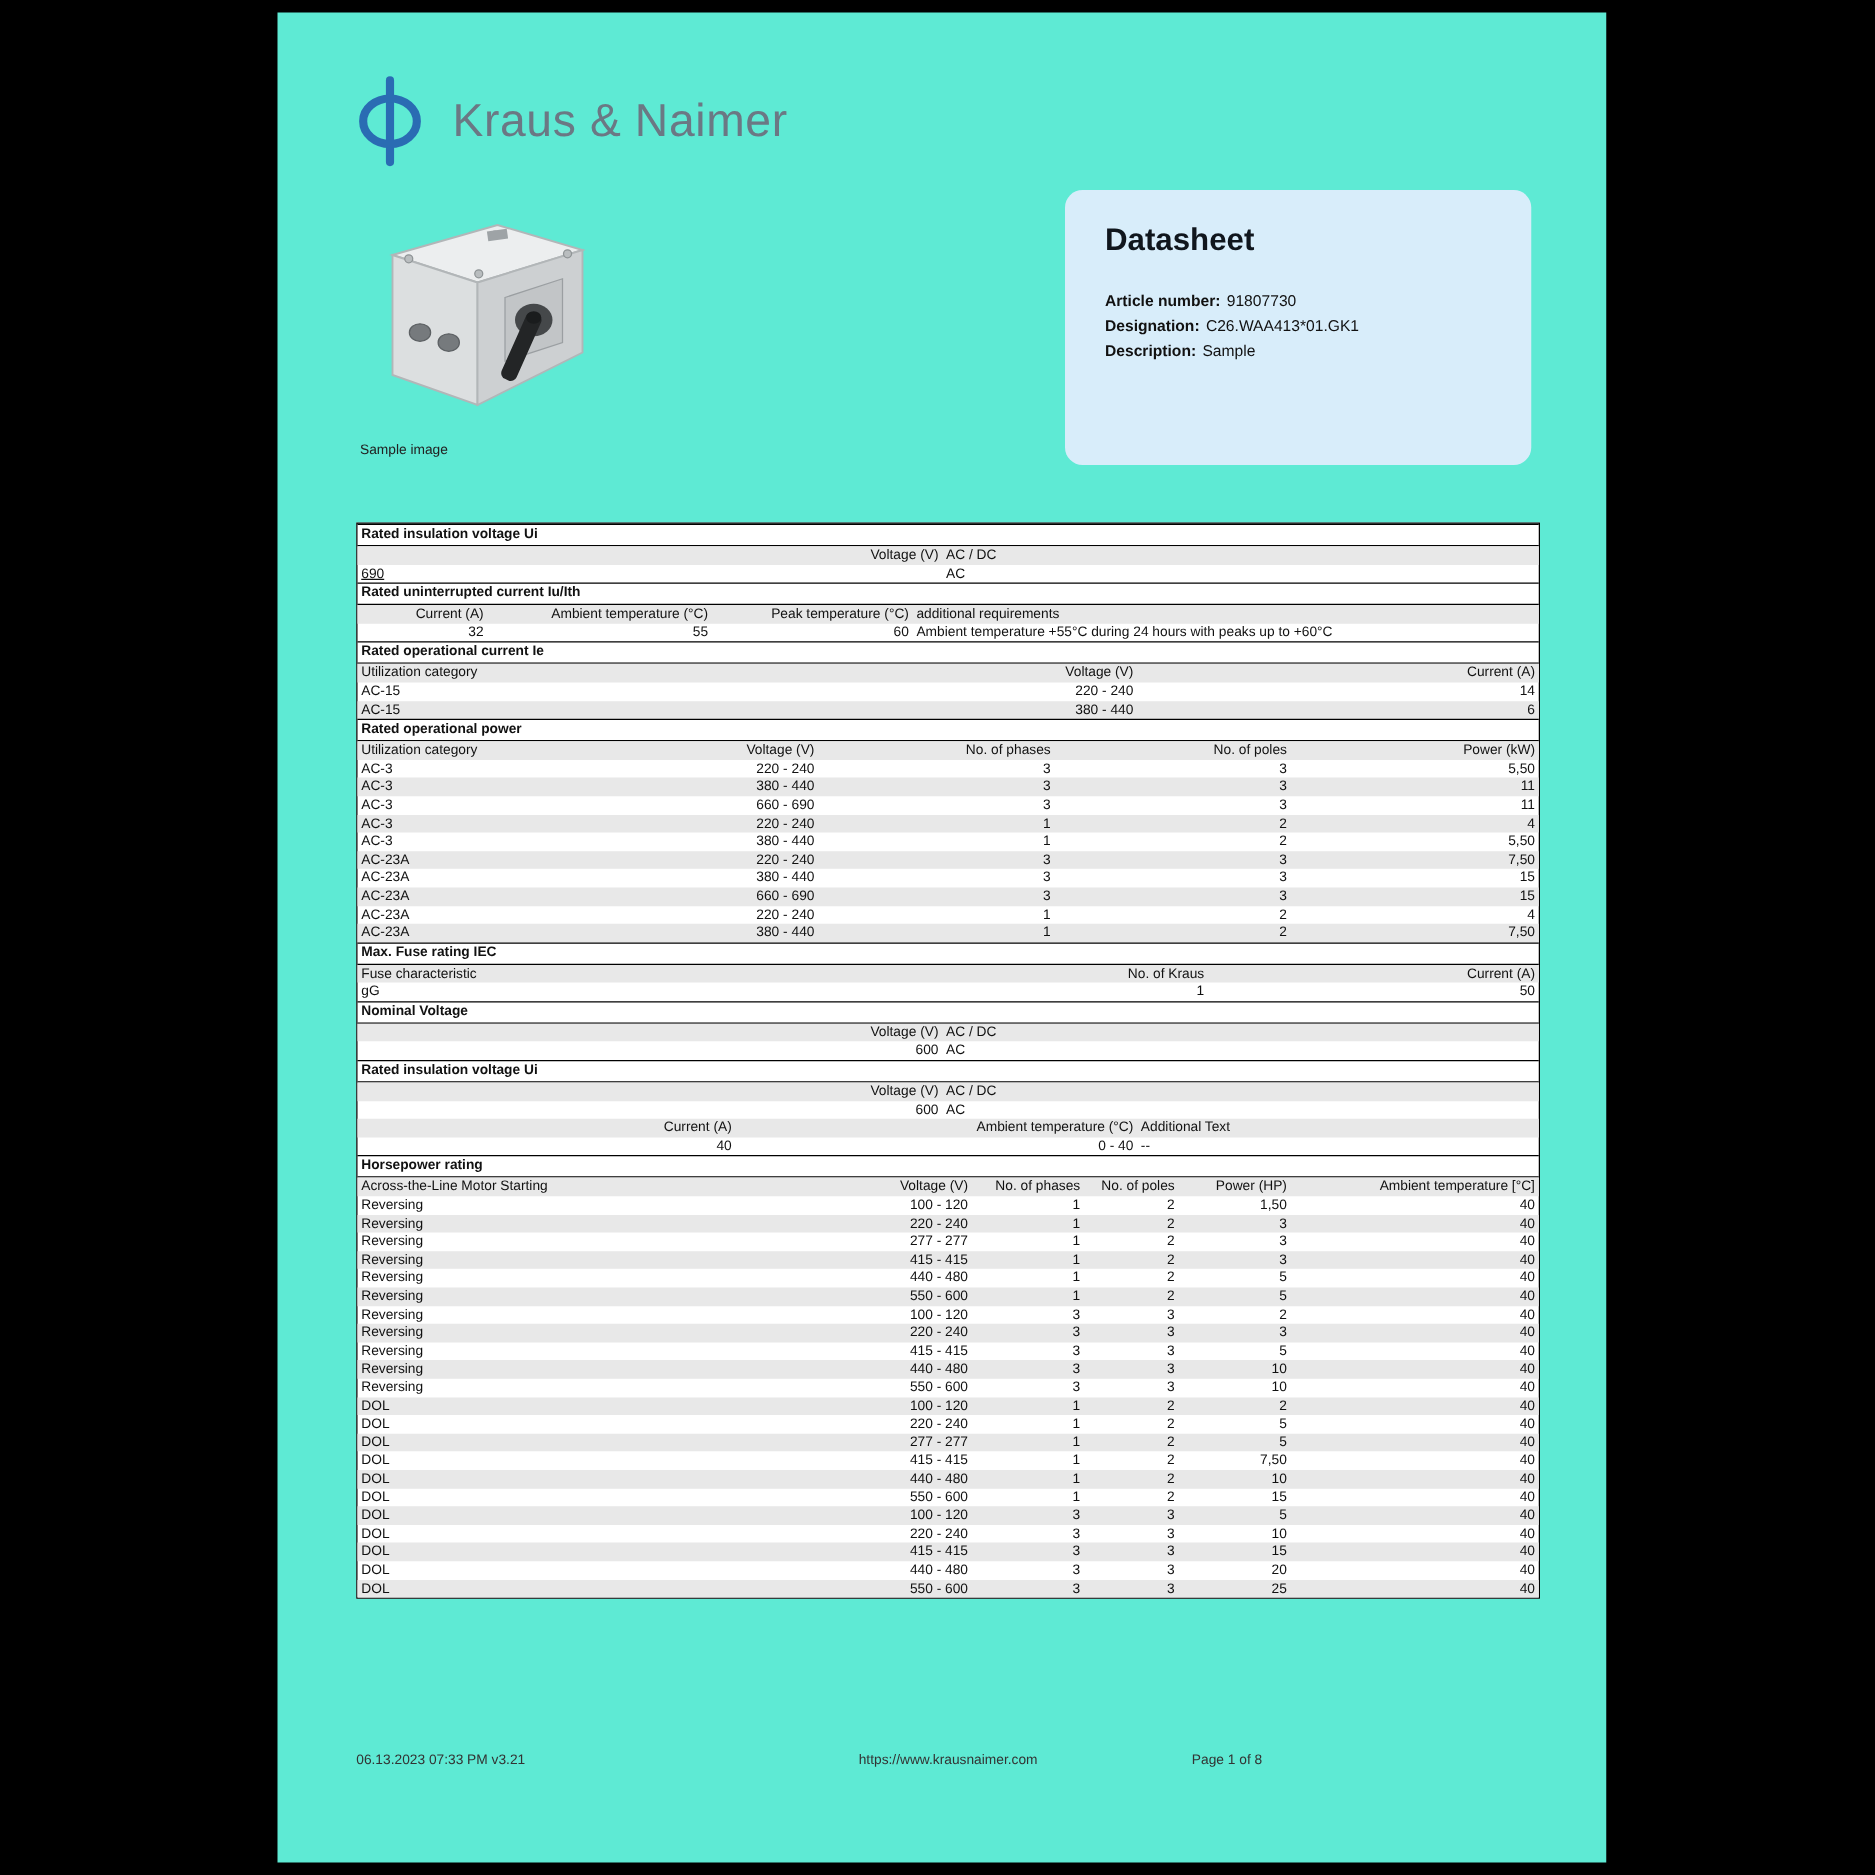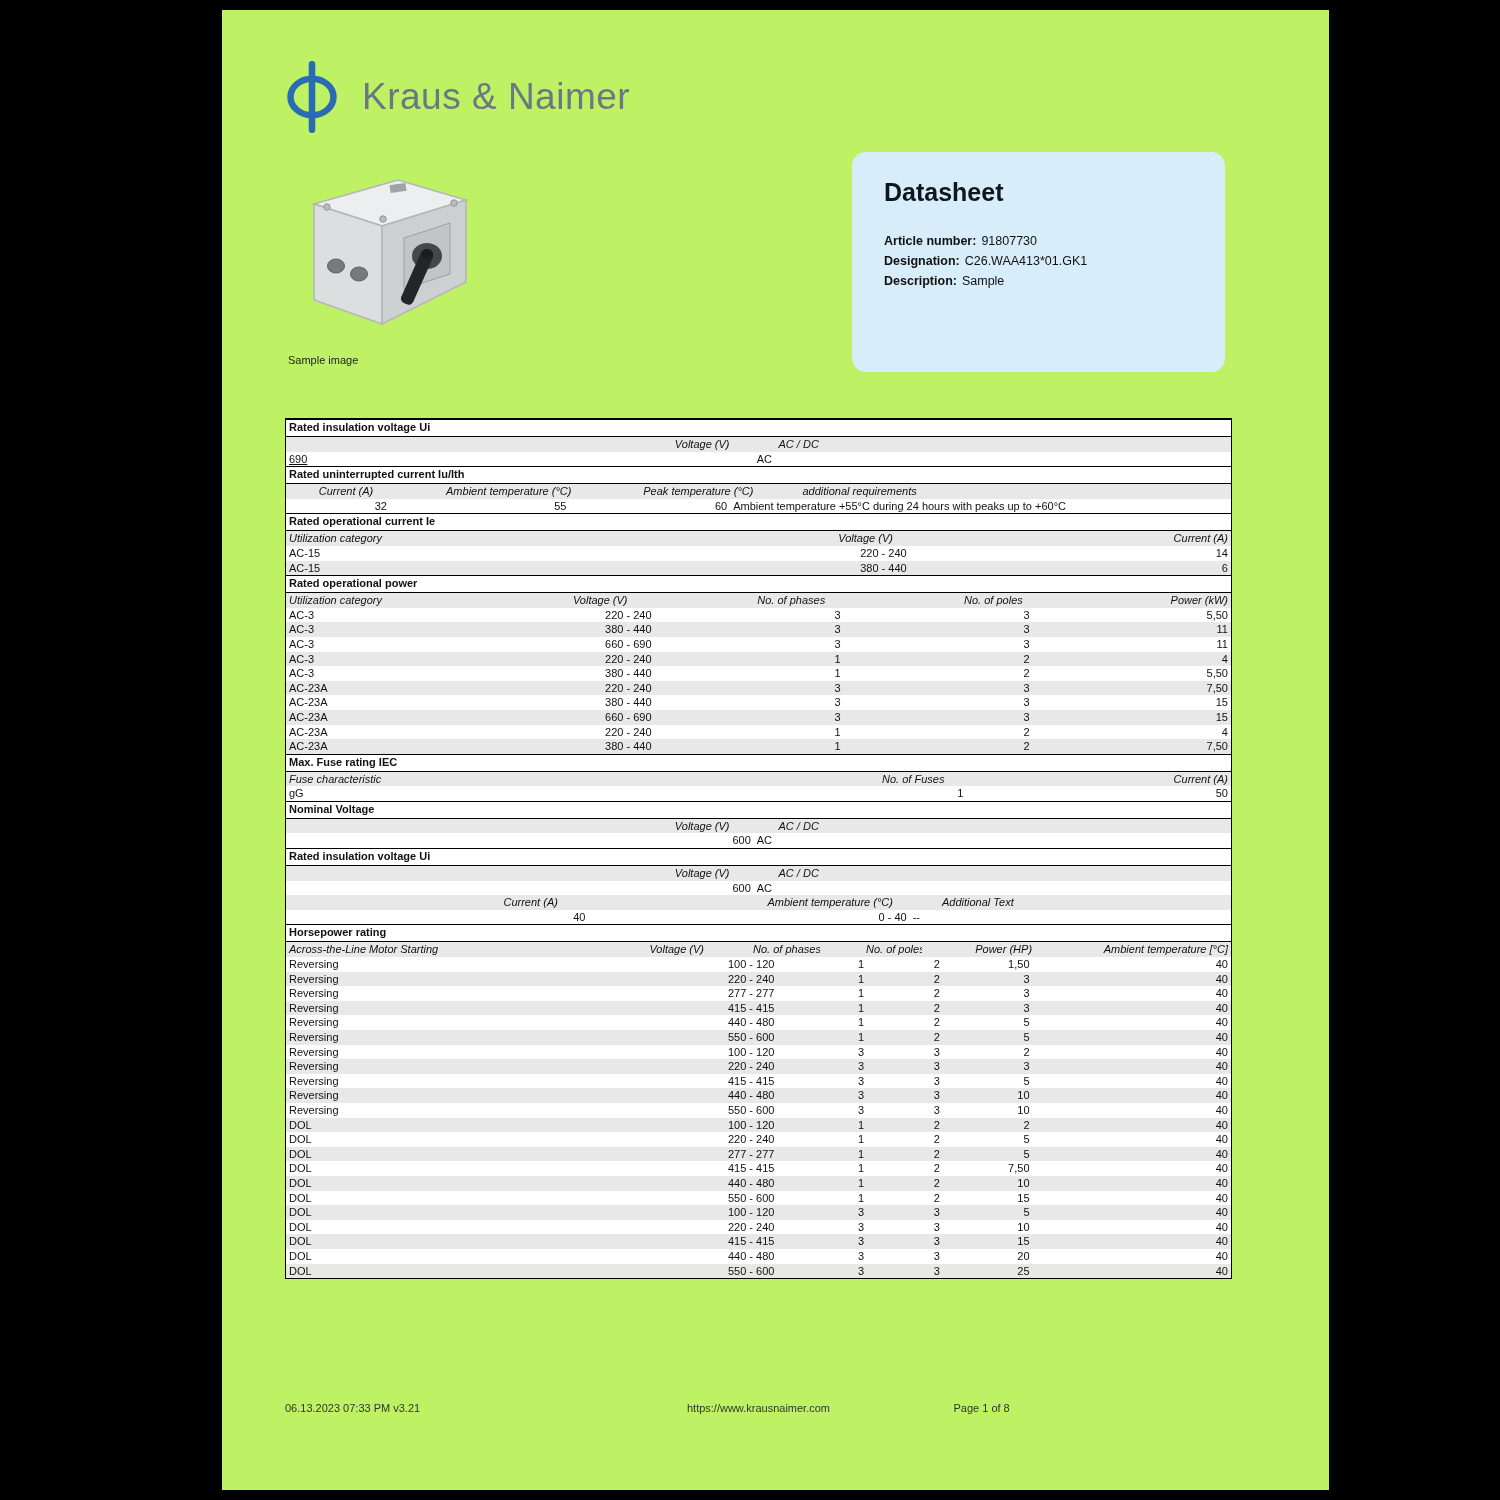--- a/index.html
+++ b/index.html
@@ -2,21 +2,21 @@
 <html><head>
 <meta charset="utf-8">
 <style>
   html,body{margin:0;padding:0;}
   body{
     width:1500px;height:1500px;position:relative;background:#000;
     font-family:"Liberation Sans","DejaVu Sans",sans-serif;overflow:hidden;
   }
   .page{
     position:absolute;left:222px;top:10px;width:1063px;height:1480px;
-    background:#bef264;color:#111;padding-left:44px;
+    background:#5eead4;color:#111;
   }
   
   .logo{position:absolute;left:62px;top:48px;height:78px;display:flex;align-items:center;}
   .logo-glyph{width:56px;height:74px;margin-right:22px;}
   .logo-text{font-size:37px;color:#6b7884;letter-spacing:.5px;white-space:nowrap;}
   
   .product{position:absolute;left:64px;top:152px;width:196px;height:192px;}
   .sample-label{position:absolute;left:66px;top:344px;font-size:11px;color:#222;}
   
   .ds-box{
@@ -27,21 +27,21 @@
   .ds-field{font-size:12.5px;line-height:20px;color:#111;}
   .ds-label{font-weight:bold;margin-right:5px;}
   
   .spec{
     position:absolute;left:63px;top:408px;width:947px;
     border:1px solid #000;box-sizing:border-box;background:#fff;
   }
   .trow{display:flex;width:100%;box-sizing:border-box;height:14.6px;line-height:14.2px;font-size:11px;overflow:hidden;}
   .tcell{display:block;box-sizing:border-box;padding:0 3px;white-space:nowrap;overflow:hidden;}
   .shaded{background:#e8e8e8;}
-  .thead-row{font-style:italic;gap:43px;}
+  .thead-row{}
   .doctitle{
     height:19px;line-height:17px;font-size:13px;font-weight:bold;padding:0 3px;
     border-top:1px solid #000;border-bottom:1px solid #000;display:block;
   }
   .spec .doctitle:first-child{border-top:none;}
   .section{
     height:16px;line-height:14px;font-size:11px;font-weight:bold;padding:0 3px;
     border-top:1px solid #000;border-bottom:1px solid #000;display:block;
   }
   
@@ -208,21 +208,21 @@
       <div class="trow data-row shaded">
         <span class="tcell" style="width: 25%; text-align: left;">AC-23A</span>
         <span class="tcell" style="width: 14%; text-align: right;">380 - 440</span>
         <span class="tcell" style="width: 20%; text-align: right;">1</span>
         <span class="tcell" style="width: 20%; text-align: right;">2</span>
         <span class="tcell" style="width: 21%; text-align: right;">7,50</span>
       </div>
       <div class="section">Max. Fuse rating IEC</div>
       <div class="trow thead-row shaded">
         <span class="tcell" style="width: 40%; text-align: left;">Fuse characteristic</span>
-        <span class="tcell" style="width: 32%; text-align: right;">No. of Fuses</span>
+        <span class="tcell" style="width: 32%; text-align: right;">No. of Kraus</span>
         <span class="tcell" style="width: 28%; text-align: right;">Current (A)</span>
       </div>
       <div class="trow data-row">
         <span class="tcell" style="width: 40%; text-align: left;">gG</span>
         <span class="tcell" style="width: 32%; text-align: right;">1</span>
         <span class="tcell" style="width: 28%; text-align: right;">50</span>
       </div>
       <div class="section">Nominal Voltage</div>
       <div class="trow thead-row shaded">
         <span class="tcell" style="width: 49.5%; text-align: right;">Voltage (V)</span>

